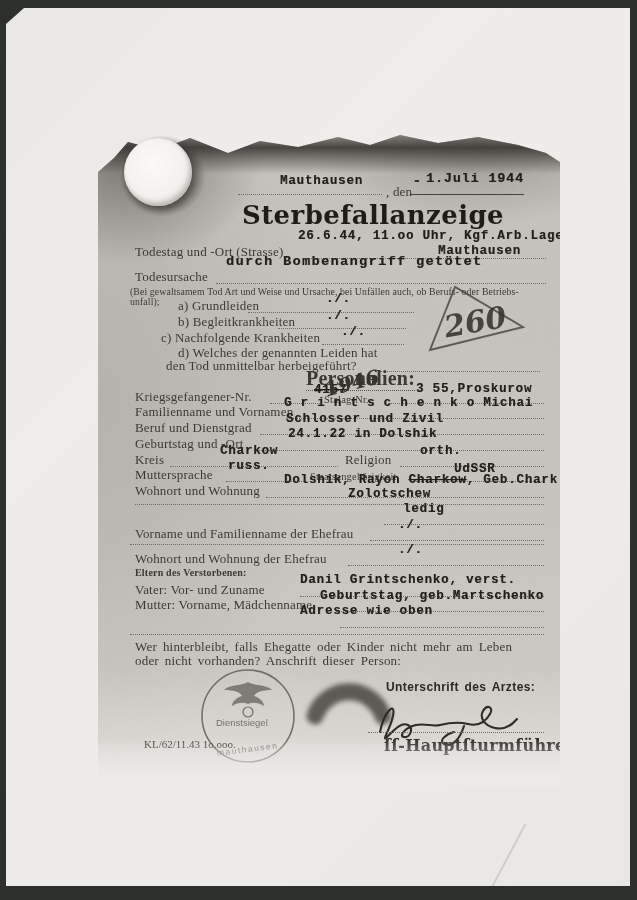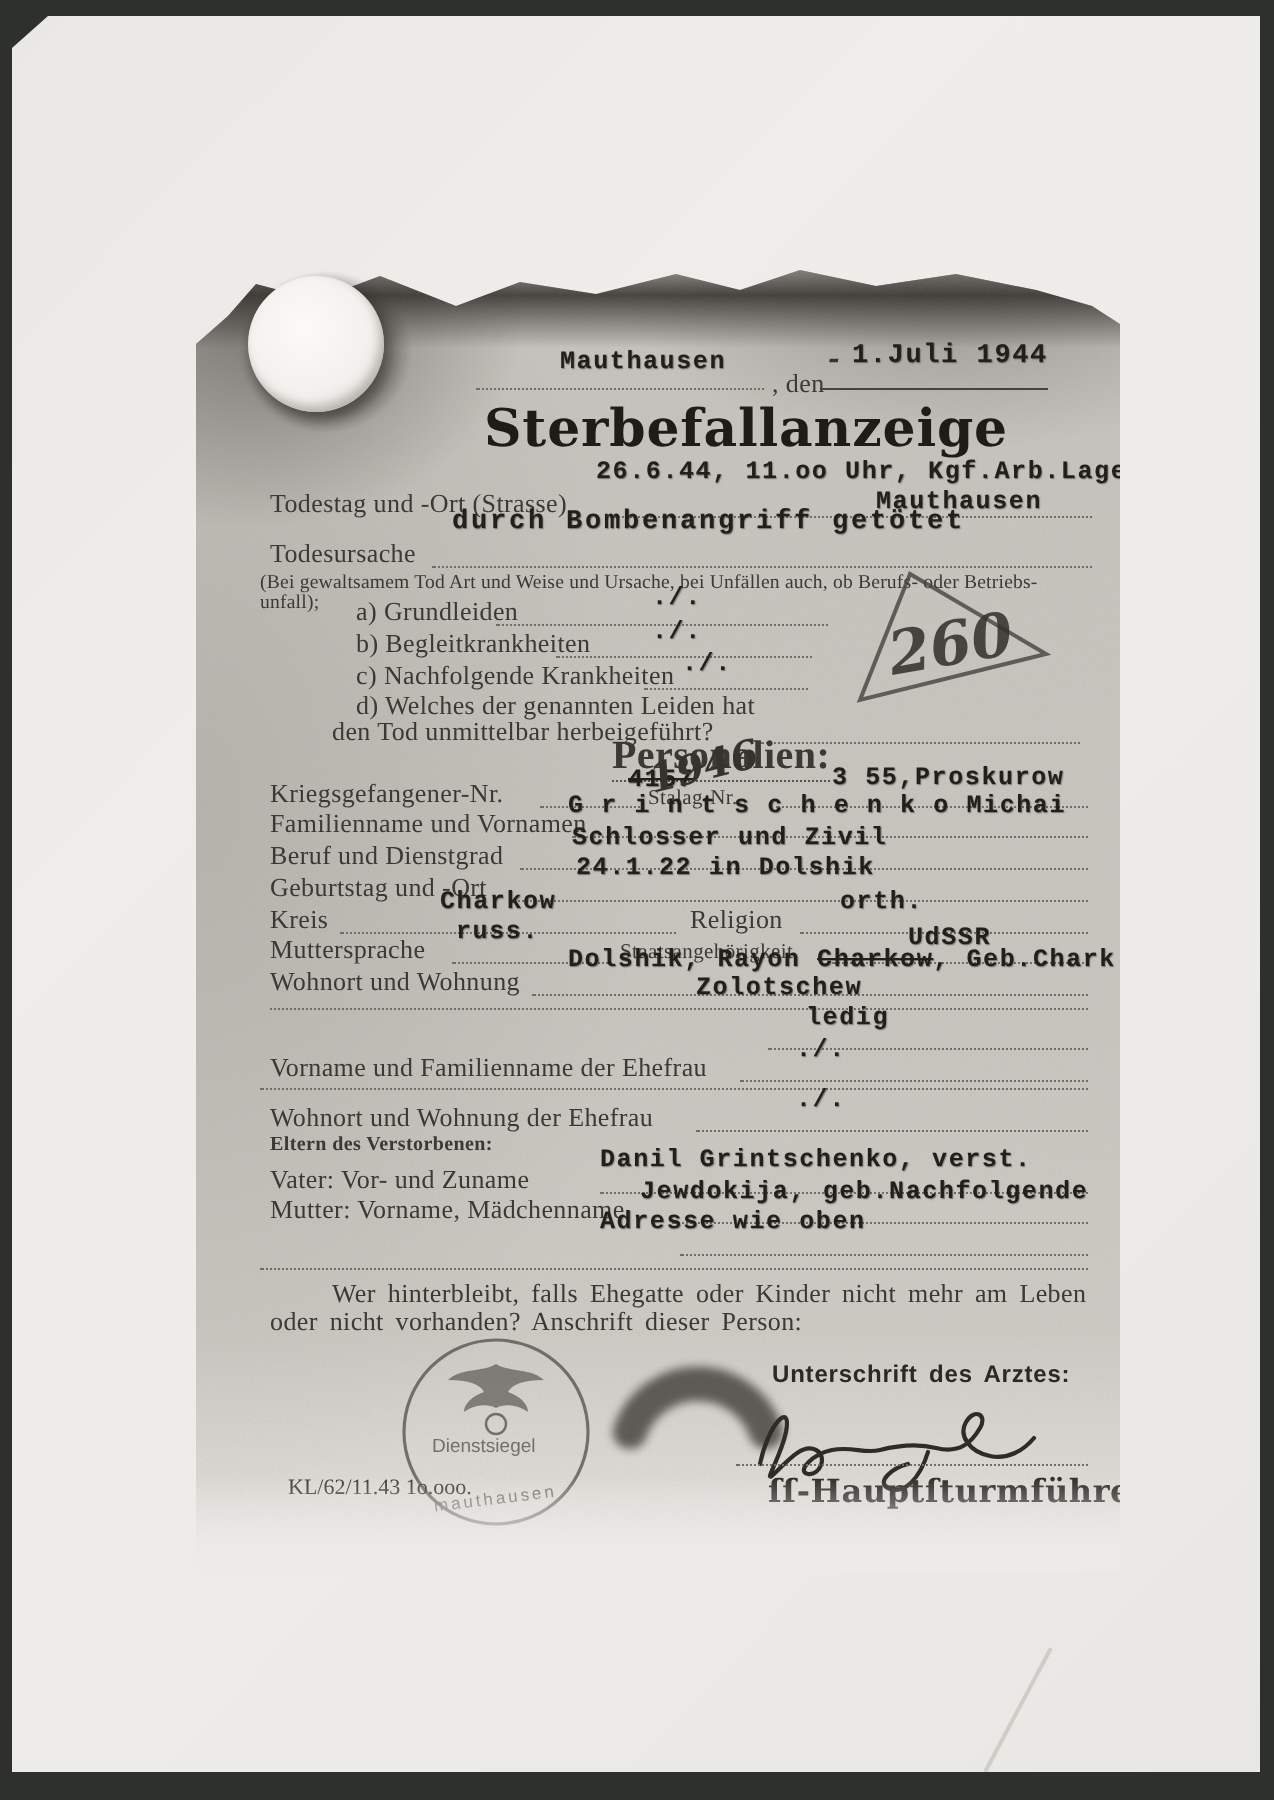--- a/index.html
+++ b/index.html
@@ -116,21 +116,21 @@
   <span class="note" style="left:32px;top:170px;">unfall);</span>
 
   <span class="lbl" style="left:80px;top:172px;">a) Grundleiden</span>
   <span class="typed" style="left:228px;top:166px;">./.</span>
   <div class="dots" style="left:150px;top:186px;width:166px;"></div>
 
   <span class="lbl" style="left:80px;top:188px;">b) Begleitkrankheiten</span>
   <span class="typed" style="left:228px;top:183px;">./.</span>
   <div class="dots" style="left:180px;top:202px;width:128px;"></div>
 
-  <span class="lbl" style="left:80px;top:204px;">c) Nachfolgende  Krankheiten</span>
+  <span class="lbl" style="left:63px;top:204px;">c) Nachfolgende  Krankheiten</span>
   <span class="typed" style="left:243px;top:199px;">./.</span>
   <div class="dots" style="left:224px;top:218px;width:82px;"></div>
 
   <span class="lbl" style="left:80px;top:219px;">d) Welches der genannten Leiden hat</span>
   <span class="lbl" style="left:68px;top:232px;">den Tod unmittelbar herbeigeführt?</span>
   <div class="dots" style="left:282px;top:245px;width:160px;"></div>
 
   <svg style="left:322px;top:152px;" width="112" height="84">
     <polygon points="35,9 10,72 103,49" fill="none" stroke="#44423d" stroke-width="2" opacity=".8"></polygon>
     <text x="24" y="56" transform="rotate(-10 45 45)" font-family="DejaVu Serif" font-style="italic" font-weight="700" font-size="30" fill="#35332f" opacity=".88">260</text>
@@ -187,29 +187,29 @@
   <div class="dots" style="left:32px;top:418px;width:414px;"></div>
 
   <span class="lbl" style="left:37px;top:425px;">Wohnort und Wohnung der Ehefrau</span>
   <span class="typed" style="left:300px;top:417px;">./.</span>
   <div class="dots" style="left:250px;top:439px;width:196px;"></div>
 
   <span class="lbl bold" style="left:37px;top:441px;font-size:10px;">Eltern des Verstorbenen:</span>
   <span class="typed" style="left:202px;top:447px;">Danil Grintschenko, verst.</span>
   <span class="lbl" style="left:37px;top:456px;">Vater: Vor- und Zuname</span>
   <div class="dots" style="left:202px;top:470px;width:244px;"></div>
-  <span class="typed" style="left:222px;top:463px;">Jewdokija, geb.Nachfolgende</span>
+  <span class="typed" style="left:222px;top:463px;">Geburtstag, geb.Martschenko</span>
   <span class="lbl" style="left:37px;top:471px;">Mutter: Vorname, Mädchenname</span>
   <div class="dots" style="left:238px;top:485px;width:208px;"></div>
   <span class="typed" style="left:202px;top:478px;">Adresse wie oben</span>
   <div class="dots" style="left:242px;top:501px;width:204px;"></div>
 
   <div class="dots" style="left:32px;top:508px;width:414px;"></div>
 
-  <span class="lbl widebody" style="left:37px;top:513px;margin-left:31px;">Wer hinterbleibt, falls Ehegatte oder Kinder nicht mehr am Leben</span>
+  <span class="lbl widebody" style="left:37px;top:513px;">Wer hinterbleibt, falls Ehegatte oder Kinder nicht mehr am Leben</span>
   <span class="lbl widebody" style="left:37px;top:527px;">oder nicht vorhanden? Anschrift dieser Person:</span>
 
   <svg style="left:92px;top:534px;" width="116" height="116" opacity="0.78">
     <g stroke="#56544e" fill="none">
       <circle cx="58" cy="56" r="46" stroke-width="1.6"></circle>
       <path d="M58,22 C52,26 40,24 34,30 C44,30 50,32 52,36 C46,38 42,42 42,46 C48,42 54,42 58,44 C62,42 68,42 74,46 C74,42 70,38 64,36 C66,32 72,30 82,30 C76,24 64,26 58,22 Z" fill="#56544e" stroke="none" opacity=".85"></path>
       <circle cx="58" cy="52" r="5" stroke-width="1.2"></circle>
     </g>
     <text x="26" y="66" font-family="Liberation Sans" font-size="9.5" fill="#56544e">Dienstsiegel</text>
     <text x="58" y="92" text-anchor="middle" transform="rotate(-7 58 92)" font-family="Liberation Sans" font-size="8.5" letter-spacing="1.5" fill="#56544e">mauthausen</text>

